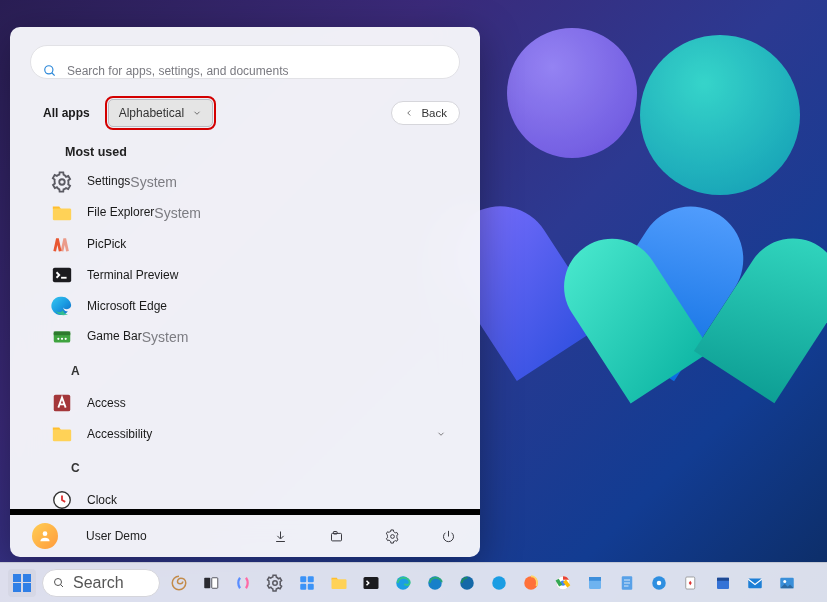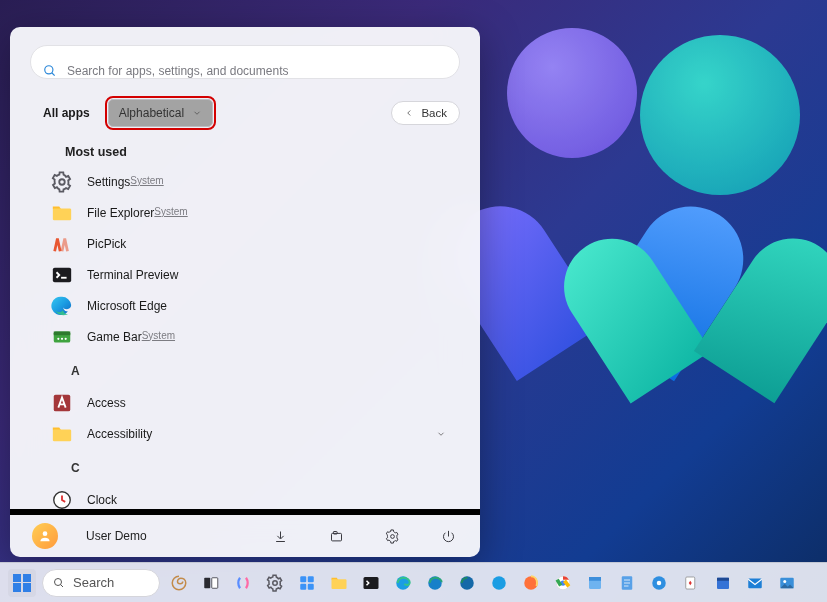--- a/index.html
+++ b/index.html
@@ -33,42 +33,42 @@
     border-radius: 17px; display:flex; align-items:flex-end; padding:0 12px; gap:10px;
   }
   .searchbar svg { width:14px; height:14px; stroke:#2c88d9; fill:none; stroke-width:2;}
   .searchbar input { border:none; outline:none; flex:1; font-size:12px; color:#222; background:transparent;}
   .searchbar input::placeholder { color:#7a7a80;}
 
   .headerrow { display:flex; align-items:center; padding: 0 20px 0 33px; margin:5px 0 12px 0; }
   .allapps { font-size:12px; font-weight:600; color:#1a1a1a; margin-right:18px;}
   .sortbox {
     display:flex; align-items:center; gap:8px; font-size:12px; color:#333;
-    border:1px solid #bcbcc2; padding:6px 10px; border-radius:5px; background:#a3a3a3;
+    border:1px solid #bcbcc2; padding:6px 10px; border-radius:5px; background:#e5e5e5;
     outline: 2px solid #d30000; outline-offset: 1px; 
   }
   .sortbox svg { width:10px; height:10px; stroke:#555; fill:none; stroke-width:2;}
   .spacer { flex:1;}
   .backbtn {
     display:flex; align-items:center; gap:7px; font-size:11.5px; color:#333;
     background:#fff; border:1px solid #d6d6db; padding:5px 12px; border-radius:12px;
   }
   .backbtn svg{ width:10px; height:10px; stroke:#555; fill:none; stroke-width:2;}
 
   .list { flex:1; overflow:hidden; padding: 0 14px 0 33px; }
   .section-label { font-size:12.5px; color:#222; font-weight:600; margin: 6px 0 8px 22px;}
   .group-letter { font-size:12px; color:#333; font-weight:600; margin: 12px 0 10px 28px;}
   .item {
     display:flex; align-items:center; gap:14px; padding:4px 8px; border-radius:5px;
     margin: 1px 0; cursor:default; position:relative;
   }
   .ico { width:22px; height:22px; display:flex; align-items:center; justify-content:center; flex-shrink:0;}
   .txt { display:flex; flex-direction:row; line-height:1.2;}
   .name { font-size:12px; color:#1a1a1a;}
-  .sub { font-size:10px; color:#7c7c82;text-decoration:underline;}
+  .sub { font-size:14px; color:#7c7c82;}
   .chev { margin-left:auto; margin-right:12px; }
   .chev svg{ width:10px; height:10px; stroke:#666; fill:none; stroke-width:2;}
 
   
   .footer {
     height:48px; border-top:6px solid #000000; display:flex; align-items:center;
     padding: 0 18px 0 22px; gap:28px;
   }
   .avatar { width:26px; height:26px; border-radius:50%; background: linear-gradient(135deg,#ffce54,#ff9a3c); display:flex; align-items:center; justify-content:center;}
   .avatar svg{ width:14px; height:14px; fill:#fff;}
@@ -81,21 +81,21 @@
   .taskbar {
     position:absolute; left:0; right:0; bottom:0; height:40px;
     background: rgba(236,238,246,0.92); border-top: 1px solid rgba(0,0,0,0.1);
     display:flex; align-items:center; padding: 0 8px; gap:6px;
   }
   .startbtn { width:28px; height:28px; border-radius:4px; display:flex; align-items:center; justify-content:center; background: rgba(0,0,0,0.03);}
   .winlogo { width:18px; height:18px; display:grid; grid-template: 1fr 1fr / 1fr 1fr; gap:1.5px;}
   .winlogo span{ background:#2f7fe6;}
   .tasksearch {
     height:28px; width:118px; background:#fff; border:1px solid #d5d5db; border-radius:14px;
-    display:flex; align-items:center; padding:0 10px; gap:8px; font-size:13px; color:#555;
+    display:flex; align-items:center; padding:0 10px; gap:8px; font-size:16px; color:#555;
   }
   .tasksearch svg{width:12px; height:12px; stroke:#555; fill:none; stroke-width:2;}
   .tb-icons { display:flex; align-items:center; gap:6px;}
   .tb { width:26px; height:26px; border-radius:4px; display:flex; align-items:center; justify-content:center;}
   .tb svg{ width:18px; height:18px;}
 
   
   .ic-gear circle{fill:none;stroke:#5a5a62;stroke-width:2}
   .ic-gear path{fill:none;stroke:#5a5a62;stroke-width:2}
   .folder{fill:#ffd257;} .folderflap{fill:#ffbe2e;}

